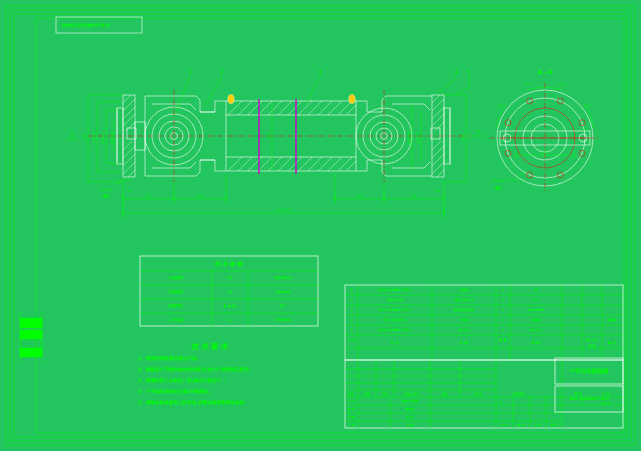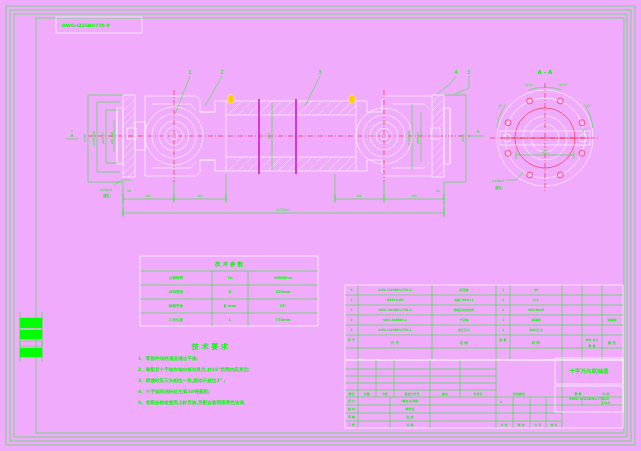--- a/index.html
+++ b/index.html
@@ -10,21 +10,21 @@
   body {
     width: 641px;
     height: 451px;
     overflow: hidden;
     font-family: "DejaVu Sans", sans-serif;
   }
   #root {
     position: relative;
     width: 641px;
     height: 451px;
-    background: #f0abfc;
+    background: #22c55e;
   }
   svg#cad {
     position: absolute;
     left: 0;
     top: 0;
   }
   .txt {
     font-family: "DejaVu Sans", sans-serif;
     fill: #00ff00;
     dominant-baseline: middle;

